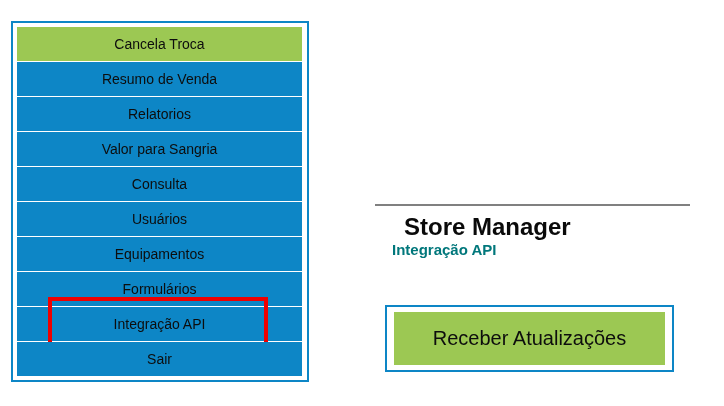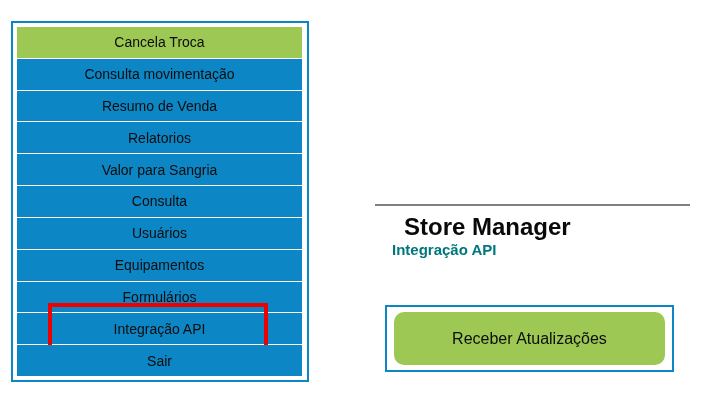--- a/index.html
+++ b/index.html
@@ -97,38 +97,36 @@
     padding: 5px 7px;
     display: flex;
     flex-direction: column;
     gap: 2px;
   }
   .action-btn {
     flex: 1 1 auto;
     display: flex;
     align-items: center;
     justify-content: center;
-    font-size: 16px;
+    font-size: 20px;
     color: var(--button_text);
     background: var(--blue);
     cursor: pointer;
     user-select: none;
-    border-radius: 10px;
   }
   .action-btn.green { background: var(--green); }
 </style>
 </head>
 <body>
 
 <div class="page">
 
   <div class="menu-panel">
 
   <div class="menu-btn green">Cancela Troca</div>
-      <div class="menu-btn blue">Consulta movimentação</div>
       <div class="menu-btn blue">Resumo de Venda</div>
       <div class="menu-btn blue">Relatorios</div>
       <div class="menu-btn blue">Valor para Sangria</div>
       <div class="menu-btn blue">Consulta</div>
       <div class="menu-btn blue">Usuários</div>
       <div class="menu-btn blue">Equipamentos</div>
       <div class="menu-btn blue">Formulários</div>
       <div class="menu-btn blue">Integração API<div class="ring"></div></div>
       <div class="menu-btn blue">Sair</div>
     </div>

